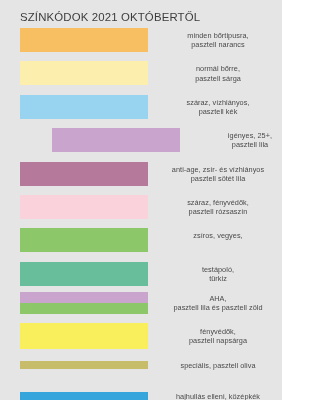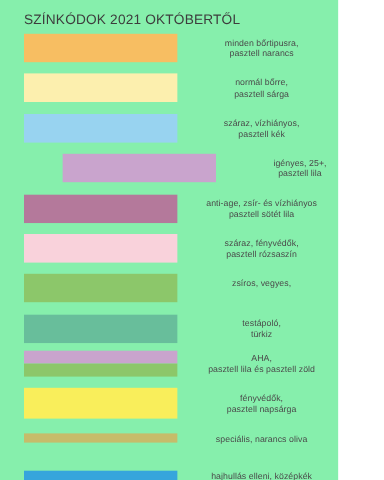--- a/index.html
+++ b/index.html
@@ -12,21 +12,21 @@
     height: 400px;
     overflow: hidden;
     font-family: "Liberation Sans", sans-serif;
     color: #3a3a3a;
     position: relative;
   }
   #page {
     position: relative;
     width: 282px;
     height: 400px;
-    background: #86efac;
+    background: #e5e5e5;
   }
   .title {
     position: absolute;
     left: 20px;
     top: 11px;
     font-size: 11.4px;
     letter-spacing: 0.15px;
     color: #3d3d3d;
     white-space: nowrap;
     font-weight: 400;
@@ -166,21 +166,21 @@
         <div class="labels" style="top: 4px;">
           <div class="label-line">fényvédők,</div>
           <div class="label-line">pasztell napsárga</div>
         </div>
       </div>
       <div class="row" style="height: 15px;">
         <div class="swatch-wrap">
           <div class="swatch" style="background: rgb(198, 188, 106); height: 8px;"></div>
         </div>
         <div class="labels" style="top: 0px;">
-          <div class="label-line">speciális, narancs oliva</div>
+          <div class="label-line">speciális, pasztell oliva</div>
         </div>
       </div>
       <div class="row" style="height: 15px; margin-top: 16px;">
         <div class="swatch-wrap">
           <div class="swatch" style="background: rgb(54, 165, 220); height: 8px;"></div>
         </div>
         <div class="labels" style="top: 0px;">
           <div class="label-line">hajhullás elleni, középkék</div>
         </div>
       </div>

